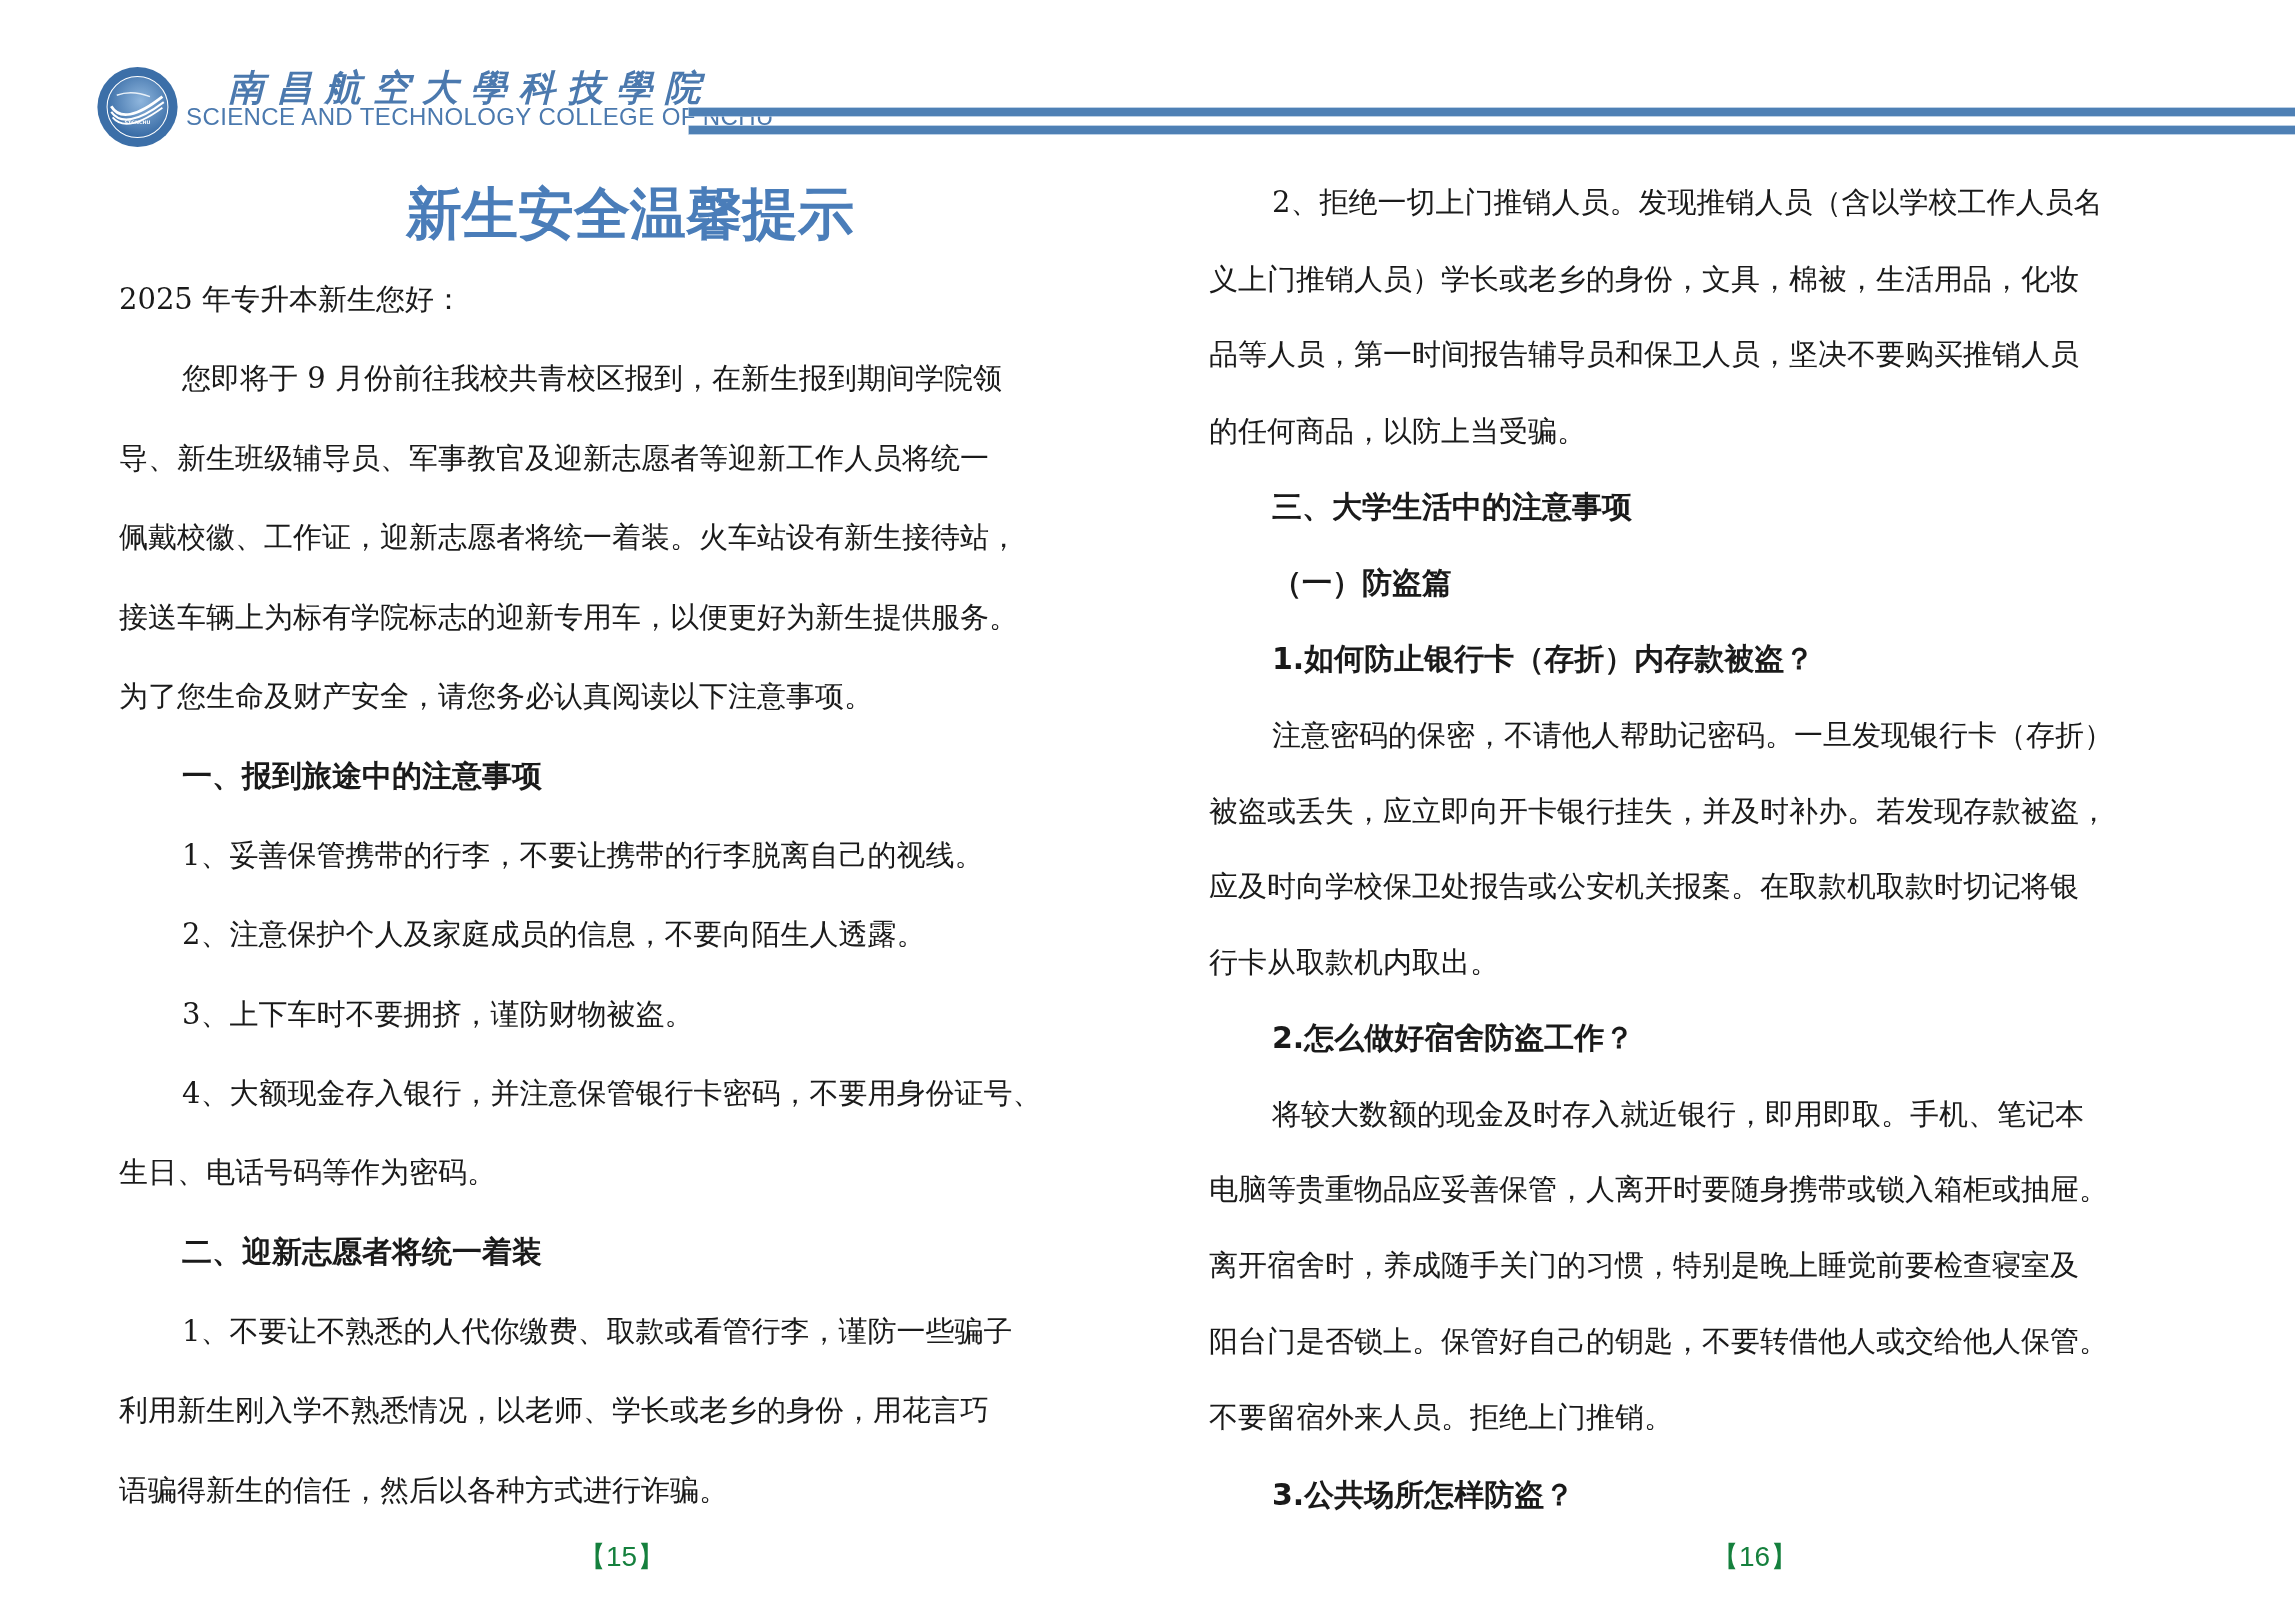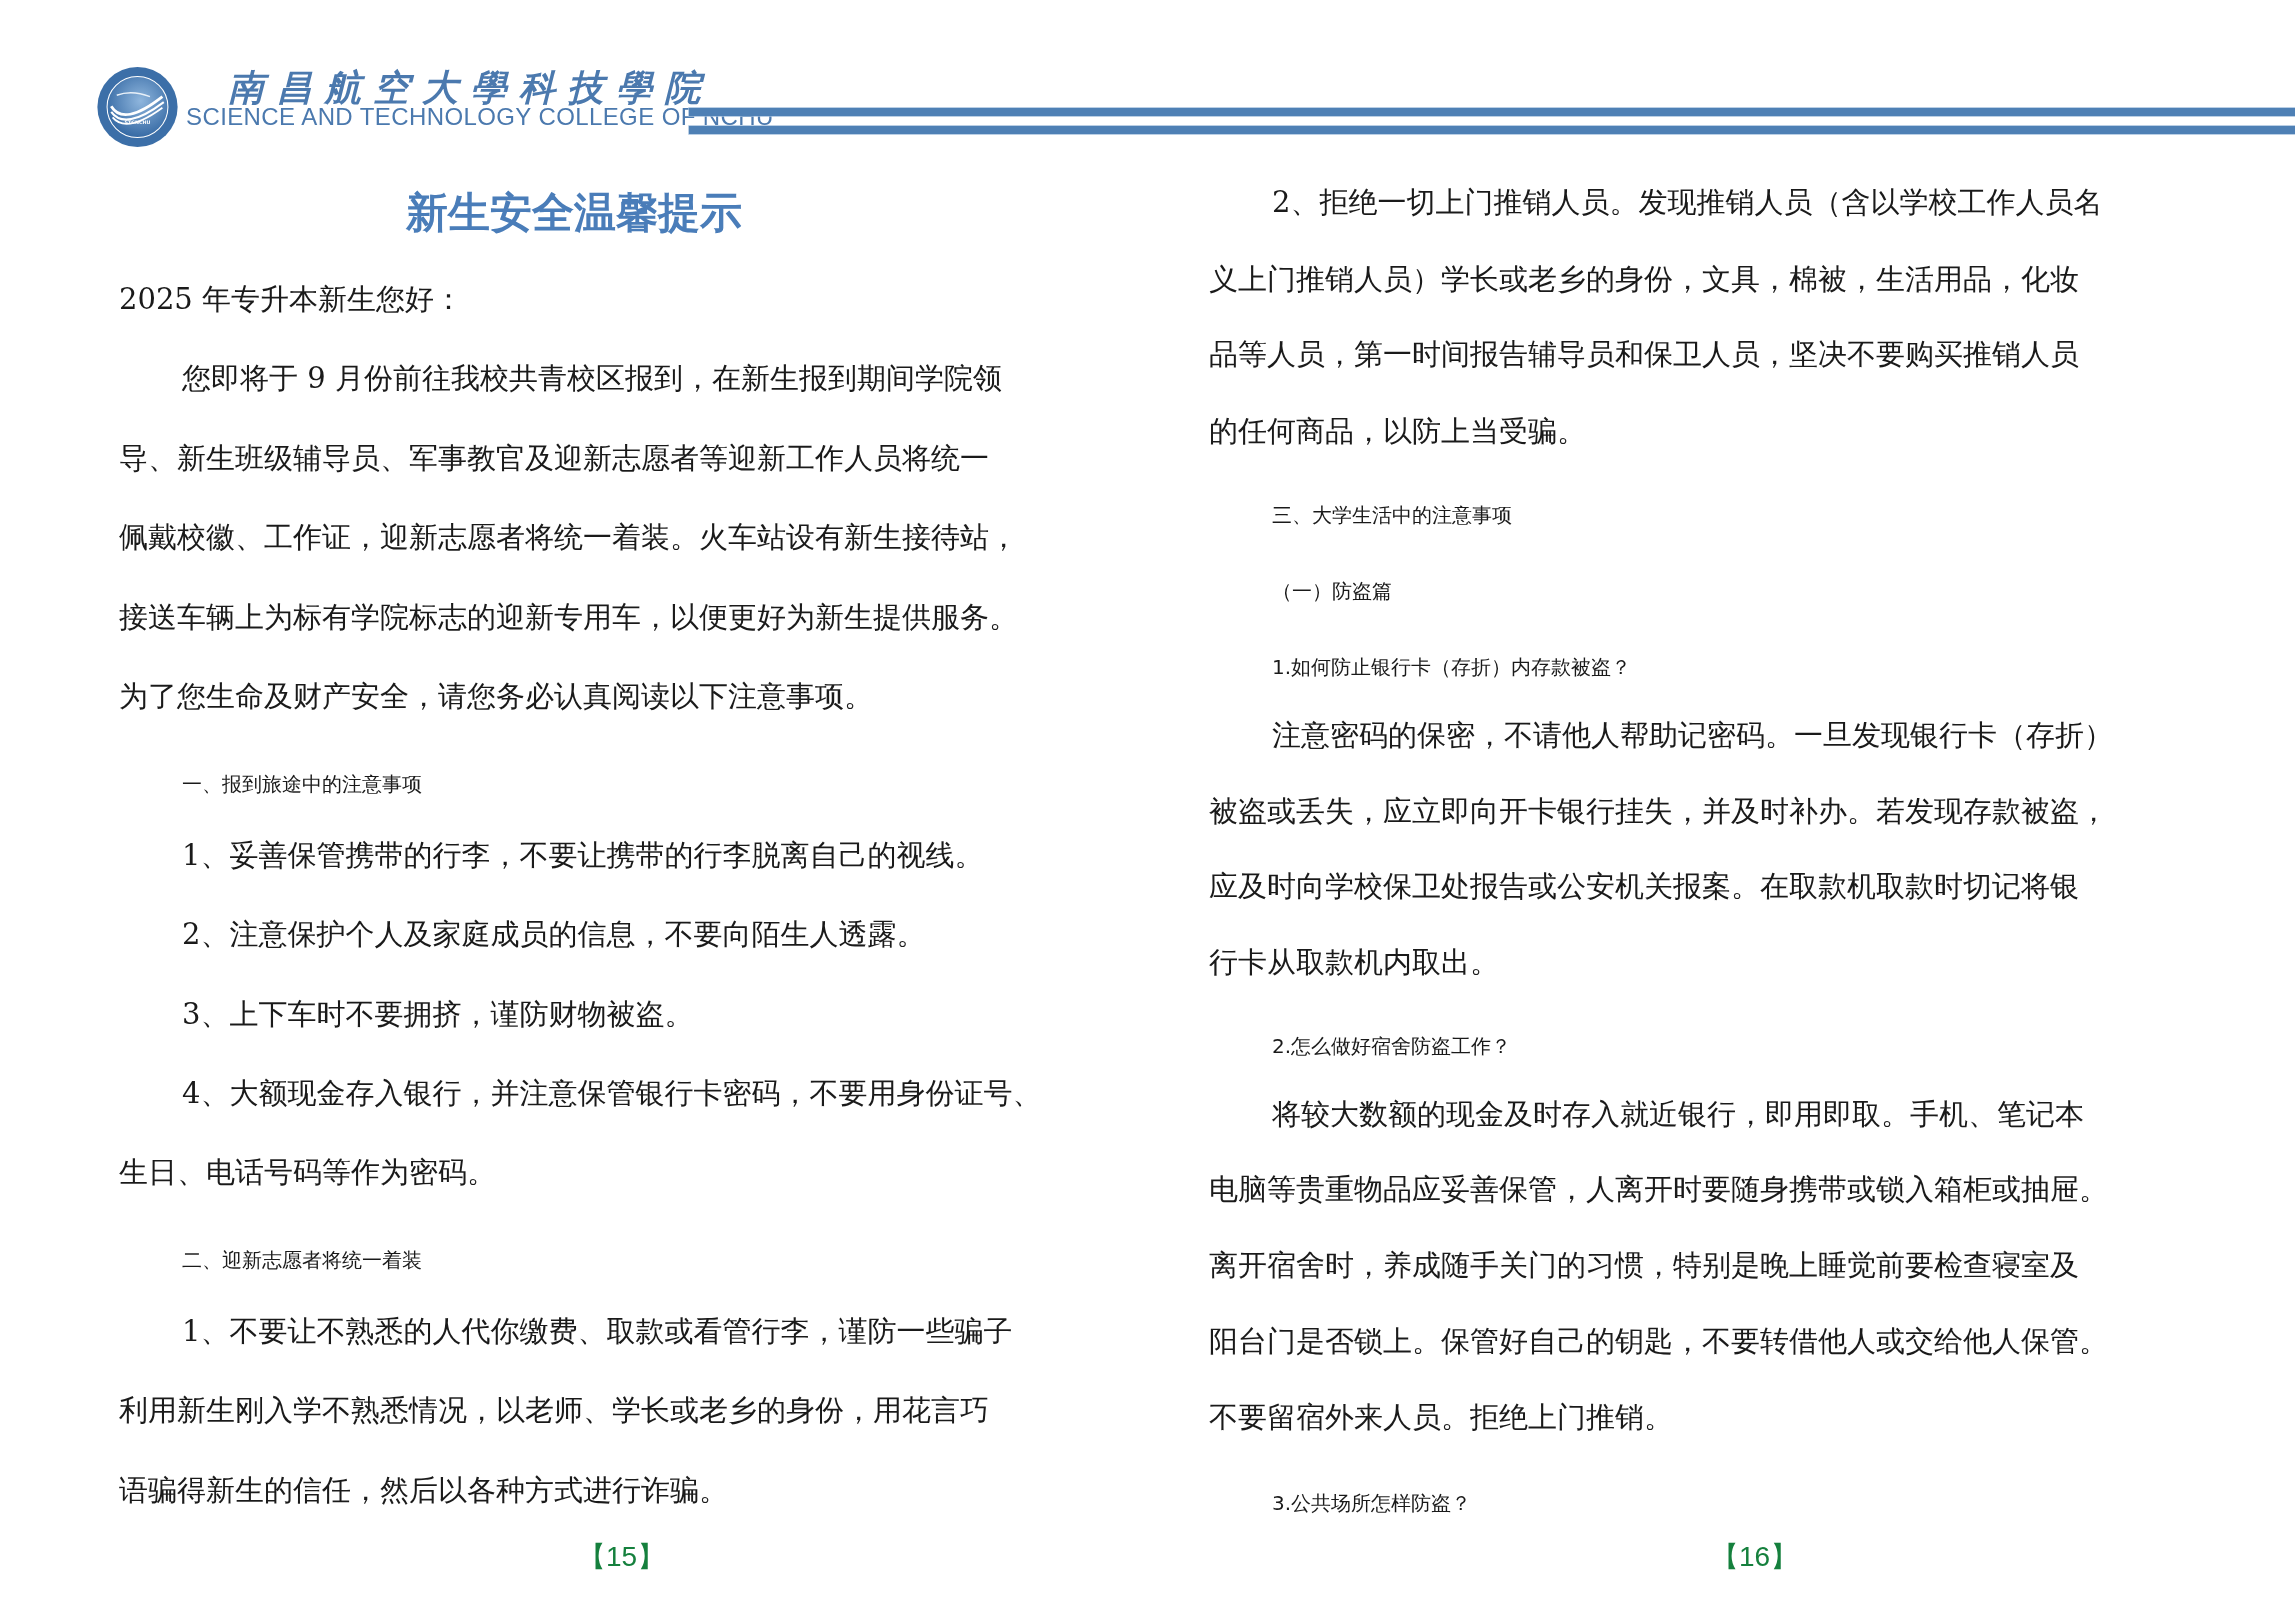--- a/index.html
+++ b/index.html
@@ -13,25 +13,25 @@
                  color: #4b79ae; font-size: 36px; line-height: 39px; letter-spacing: 12.5px; margin-left: 43px; }
   .wordmark-en { left: 186px; top: 108px; width: 479px; white-space: nowrap;
                  font-family: "Liberation Sans", sans-serif; color: #4b79ae;
                  font-size: 24px; line-height: 18px; letter-spacing: 0.4px; }
   .bar { left: 689px; width: 1606px; background: #4e80b5; }
   .bar1 { top: 108px; height: 7.6px; box-shadow: 0 0 0 0.7px #9dbbdb; }
   .bar2 { top: 126px; height: 7.6px; box-shadow: 0 0 0 0.7px #9dbbdb; }
   
   .title { left: 406px; top: 185px; width: 333px; white-space: nowrap; text-align: left;
            font-family: "DejaVu Serif", serif; font-weight: bold; color: #4a7db9;
-           font-size: 42px; line-height: 56px; }
+           font-size: 56px; line-height: 56px; }
   
   .line { position: absolute; white-space: nowrap; font-size: 29px; line-height: 42px;
           letter-spacing: 0px; }
-  .line.bold { font-weight: normal; font-family: "DejaVu Sans", sans-serif; font-size: 20px; margin-top: 8px; }
+  .line.bold { font-weight: bold; font-family: "DejaVu Sans", sans-serif; font-size: 30px; }
   .col-left { left: 119px; }
   .col-left.indent { left: 182px; }
   .col-right { left: 1209px; }
   .col-right.indent { left: 1272px; }
   .page-num { position: absolute; font-family: "Liberation Sans", sans-serif; color: #15803d;
               font-size: 28px; line-height: 33px; white-space: nowrap; }
 </style>
 </head>
 <body>
 

